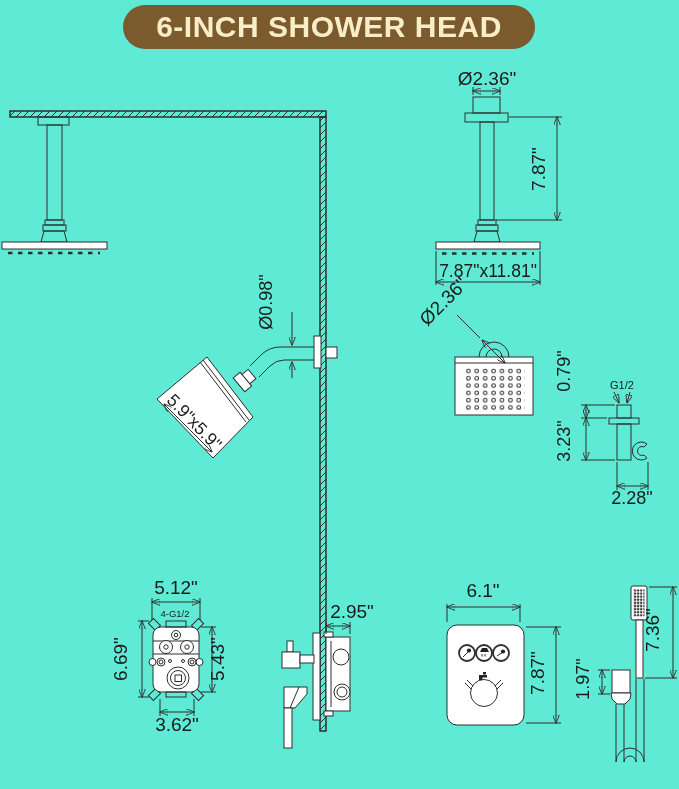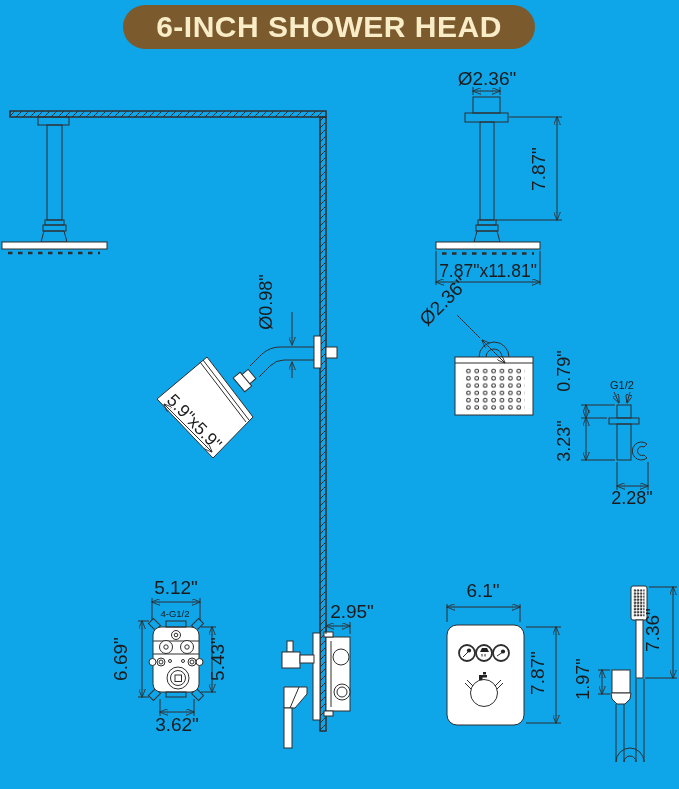--- a/index.html
+++ b/index.html
@@ -1,16 +1,16 @@
 <!DOCTYPE html>
 <html><head>
 <meta charset="utf-8">
 <style>
   html,body{margin:0;padding:0;background:#ffffff;}
-  .stage{position:relative;width:679px;height:789px;background:#0ea5e9;overflow:hidden;
+  .stage{position:relative;width:679px;height:789px;background:#5eead4;overflow:hidden;
          font-family:"Liberation Sans",sans-serif;}
   .banner{position:absolute;left:123px;top:5px;width:412px;height:44px;border-radius:22px;
           background:#7b5b2d;display:flex;align-items:center;justify-content:center;}
   .banner span{color:#f9edc8;font-size:30px;font-weight:bold;letter-spacing:.5px;
                font-family:"Liberation Sans",sans-serif;}
   svg.draw{position:absolute;left:0;top:0;}
   svg.draw *{stroke:#2e2e2e;fill:none;stroke-width:1;}
   svg.draw .wfill{fill:#ffffff;}
   svg.draw .hatch{fill:url(#hatch);}
   svg.draw .holes{fill:url(#holes);stroke:none;}

